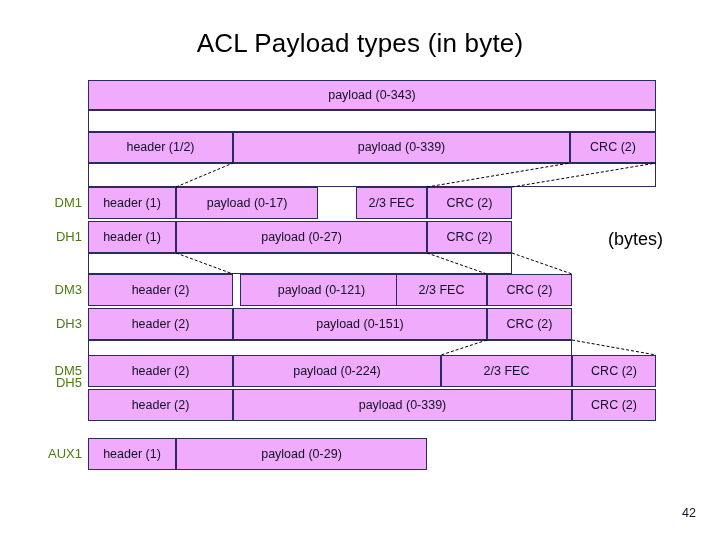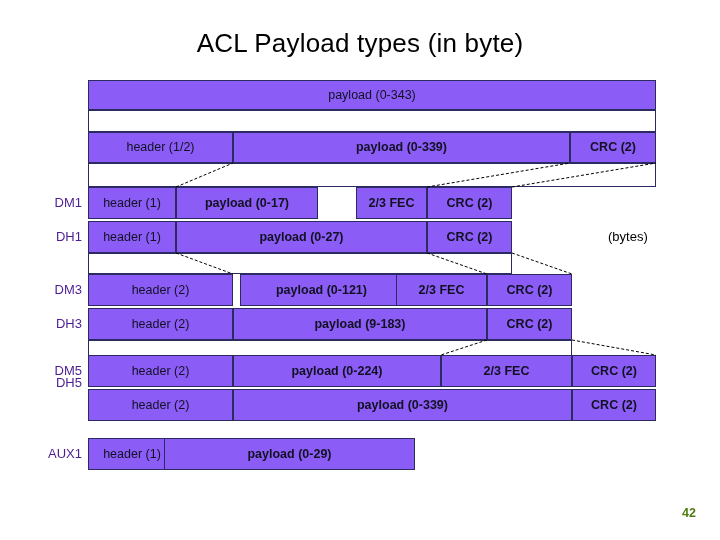--- a/index.html
+++ b/index.html
@@ -30,58 +30,57 @@
     letter-spacing: 0.2px;
     color: #000000;
     white-space: nowrap;
   }
 
   
   .pkt {
     position: absolute;
     box-sizing: border-box;
     border: 1px solid #2b2b60;
-    background: #8b5cf6;
+    background: #f0abfc;
     font-size: 12.5px;
     line-height: 1;
     display: flex;
     align-items: center;
     justify-content: center;
     white-space: nowrap;
     color: #111122;
   }
   .pkt.blank {
     background: #ffffff;
     justify-content: flex-start;
   }
   
-  .pkt.seam-l { border-left-width: 0; font-weight: bold; }
+  .pkt.seam-l { border-left-width: 0; }
 
   .rowlabel {
     position: absolute;
     font-size: 13px;
     line-height: 1;
     white-space: nowrap;
-    color: #4c1d95;
+    color: #4d7c0f;
     text-align: right;
   }
   .sidenote {
     position: absolute;
-    font-size: 13px;
+    font-size: 18px;
     line-height: 1;
     white-space: nowrap;
     color: #000000;
   }
   #pagenum {
     position: absolute;
     right: 24px;
     bottom: 20px;
     font-size: 12.5px;
-    color: #4d7c0f;
-    font-weight: bold;
+    color: #0f172a;
   }
   #connectors {
     position: absolute;
     left: 0;
     top: 0;
     width: 720px;
     height: 540px;
     pointer-events: none;
   }
   #connectors line {
@@ -114,35 +113,35 @@
       <div class="pkt seam-l" style="left: 176px; top: 221px; width: 251px; height: 32px; border-left: 1px solid rgb(43, 43, 96);">payload (0-27)</div>
       <div class="pkt seam-l" style="left: 427px; top: 221px; width: 85px; height: 32px; border-left: 1px solid rgb(43, 43, 96);">CRC (2)</div>
       <div class="pkt blank" style="left: 88px; top: 253px; width: 424px; height: 21px;"></div>
       <div class="rowlabel" style="top: 283px; left: 22px; width: 60px;">DM3</div>
       <div class="pkt" style="left: 88px; top: 274px; width: 145px; height: 32px;">header (2)</div>
       <div class="pkt seam-l" style="left: 240px; top: 274px; width: 163px; height: 32px; border-left: 1px solid rgb(43, 43, 96);">payload (0-121)</div>
       <div class="pkt seam-l" style="left: 396px; top: 274px; width: 91px; height: 32px; border-left: 1px solid rgb(43, 43, 96);">2/3 FEC</div>
       <div class="pkt seam-l" style="left: 487px; top: 274px; width: 85px; height: 32px; border-left: 1px solid rgb(43, 43, 96);">CRC (2)</div>
       <div class="rowlabel" style="top: 317px; left: 22px; width: 60px;">DH3</div>
       <div class="pkt" style="left: 88px; top: 308px; width: 145px; height: 32px;">header (2)</div>
-      <div class="pkt seam-l" style="left: 233px; top: 308px; width: 254px; height: 32px; border-left: 1px solid rgb(43, 43, 96);">payload (9-183)</div>
+      <div class="pkt seam-l" style="left: 233px; top: 308px; width: 254px; height: 32px; border-left: 1px solid rgb(43, 43, 96);">payload (0-151)</div>
       <div class="pkt seam-l" style="left: 487px; top: 308px; width: 85px; height: 32px; border-left: 1px solid rgb(43, 43, 96);">CRC (2)</div>
       <div class="pkt blank" style="left: 88px; top: 340px; width: 484px; height: 21px;"></div>
       <div class="rowlabel" style="top: 364px; left: 22px; width: 60px;">DM5</div>
       <div class="pkt" style="left: 88px; top: 355px; width: 145px; height: 32px;">header (2)</div>
       <div class="pkt seam-l" style="left: 233px; top: 355px; width: 208px; height: 32px; border-left: 1px solid rgb(43, 43, 96);">payload (0-224)</div>
       <div class="pkt seam-l" style="left: 441px; top: 355px; width: 131px; height: 32px; border-left: 1px solid rgb(43, 43, 96);">2/3 FEC</div>
       <div class="pkt seam-l" style="left: 572px; top: 355px; width: 84px; height: 32px; border-left: 1px solid rgb(43, 43, 96);">CRC (2)</div>
       <div class="rowlabel" style="top: 376px; left: 22px; width: 60px;">DH5</div>
       <div class="pkt" style="left: 88px; top: 389px; width: 145px; height: 32px;">header (2)</div>
       <div class="pkt seam-l" style="left: 233px; top: 389px; width: 339px; height: 32px; border-left: 1px solid rgb(43, 43, 96);">payload (0-339)</div>
       <div class="pkt seam-l" style="left: 572px; top: 389px; width: 84px; height: 32px; border-left: 1px solid rgb(43, 43, 96);">CRC (2)</div>
       <div class="rowlabel" style="top: 447px; left: 22px; width: 60px;">AUX1</div>
       <div class="pkt" style="left: 88px; top: 438px; width: 88px; height: 32px;">header (1)</div>
-      <div class="pkt seam-l" style="left: 164px; top: 438px; width: 251px; height: 32px; border-left: 1px solid rgb(43, 43, 96);">payload (0-29)</div>
+      <div class="pkt seam-l" style="left: 176px; top: 438px; width: 251px; height: 32px; border-left: 1px solid rgb(43, 43, 96);">payload (0-29)</div>
     </div>
 
   <svg id="connectors" viewBox="0 0 720 540" width="720" height="540">
       <line x1="176" y1="187" x2="233" y2="163"></line>
       <line x1="427" y1="187" x2="570" y2="163"></line>
       <line x1="512" y1="187" x2="656" y2="163"></line>
       <line x1="176" y1="253" x2="233" y2="274"></line>
       <line x1="427" y1="253" x2="487" y2="274"></line>
       <line x1="512" y1="253" x2="572" y2="274"></line>
       <line x1="487" y1="340" x2="441" y2="355"></line>

